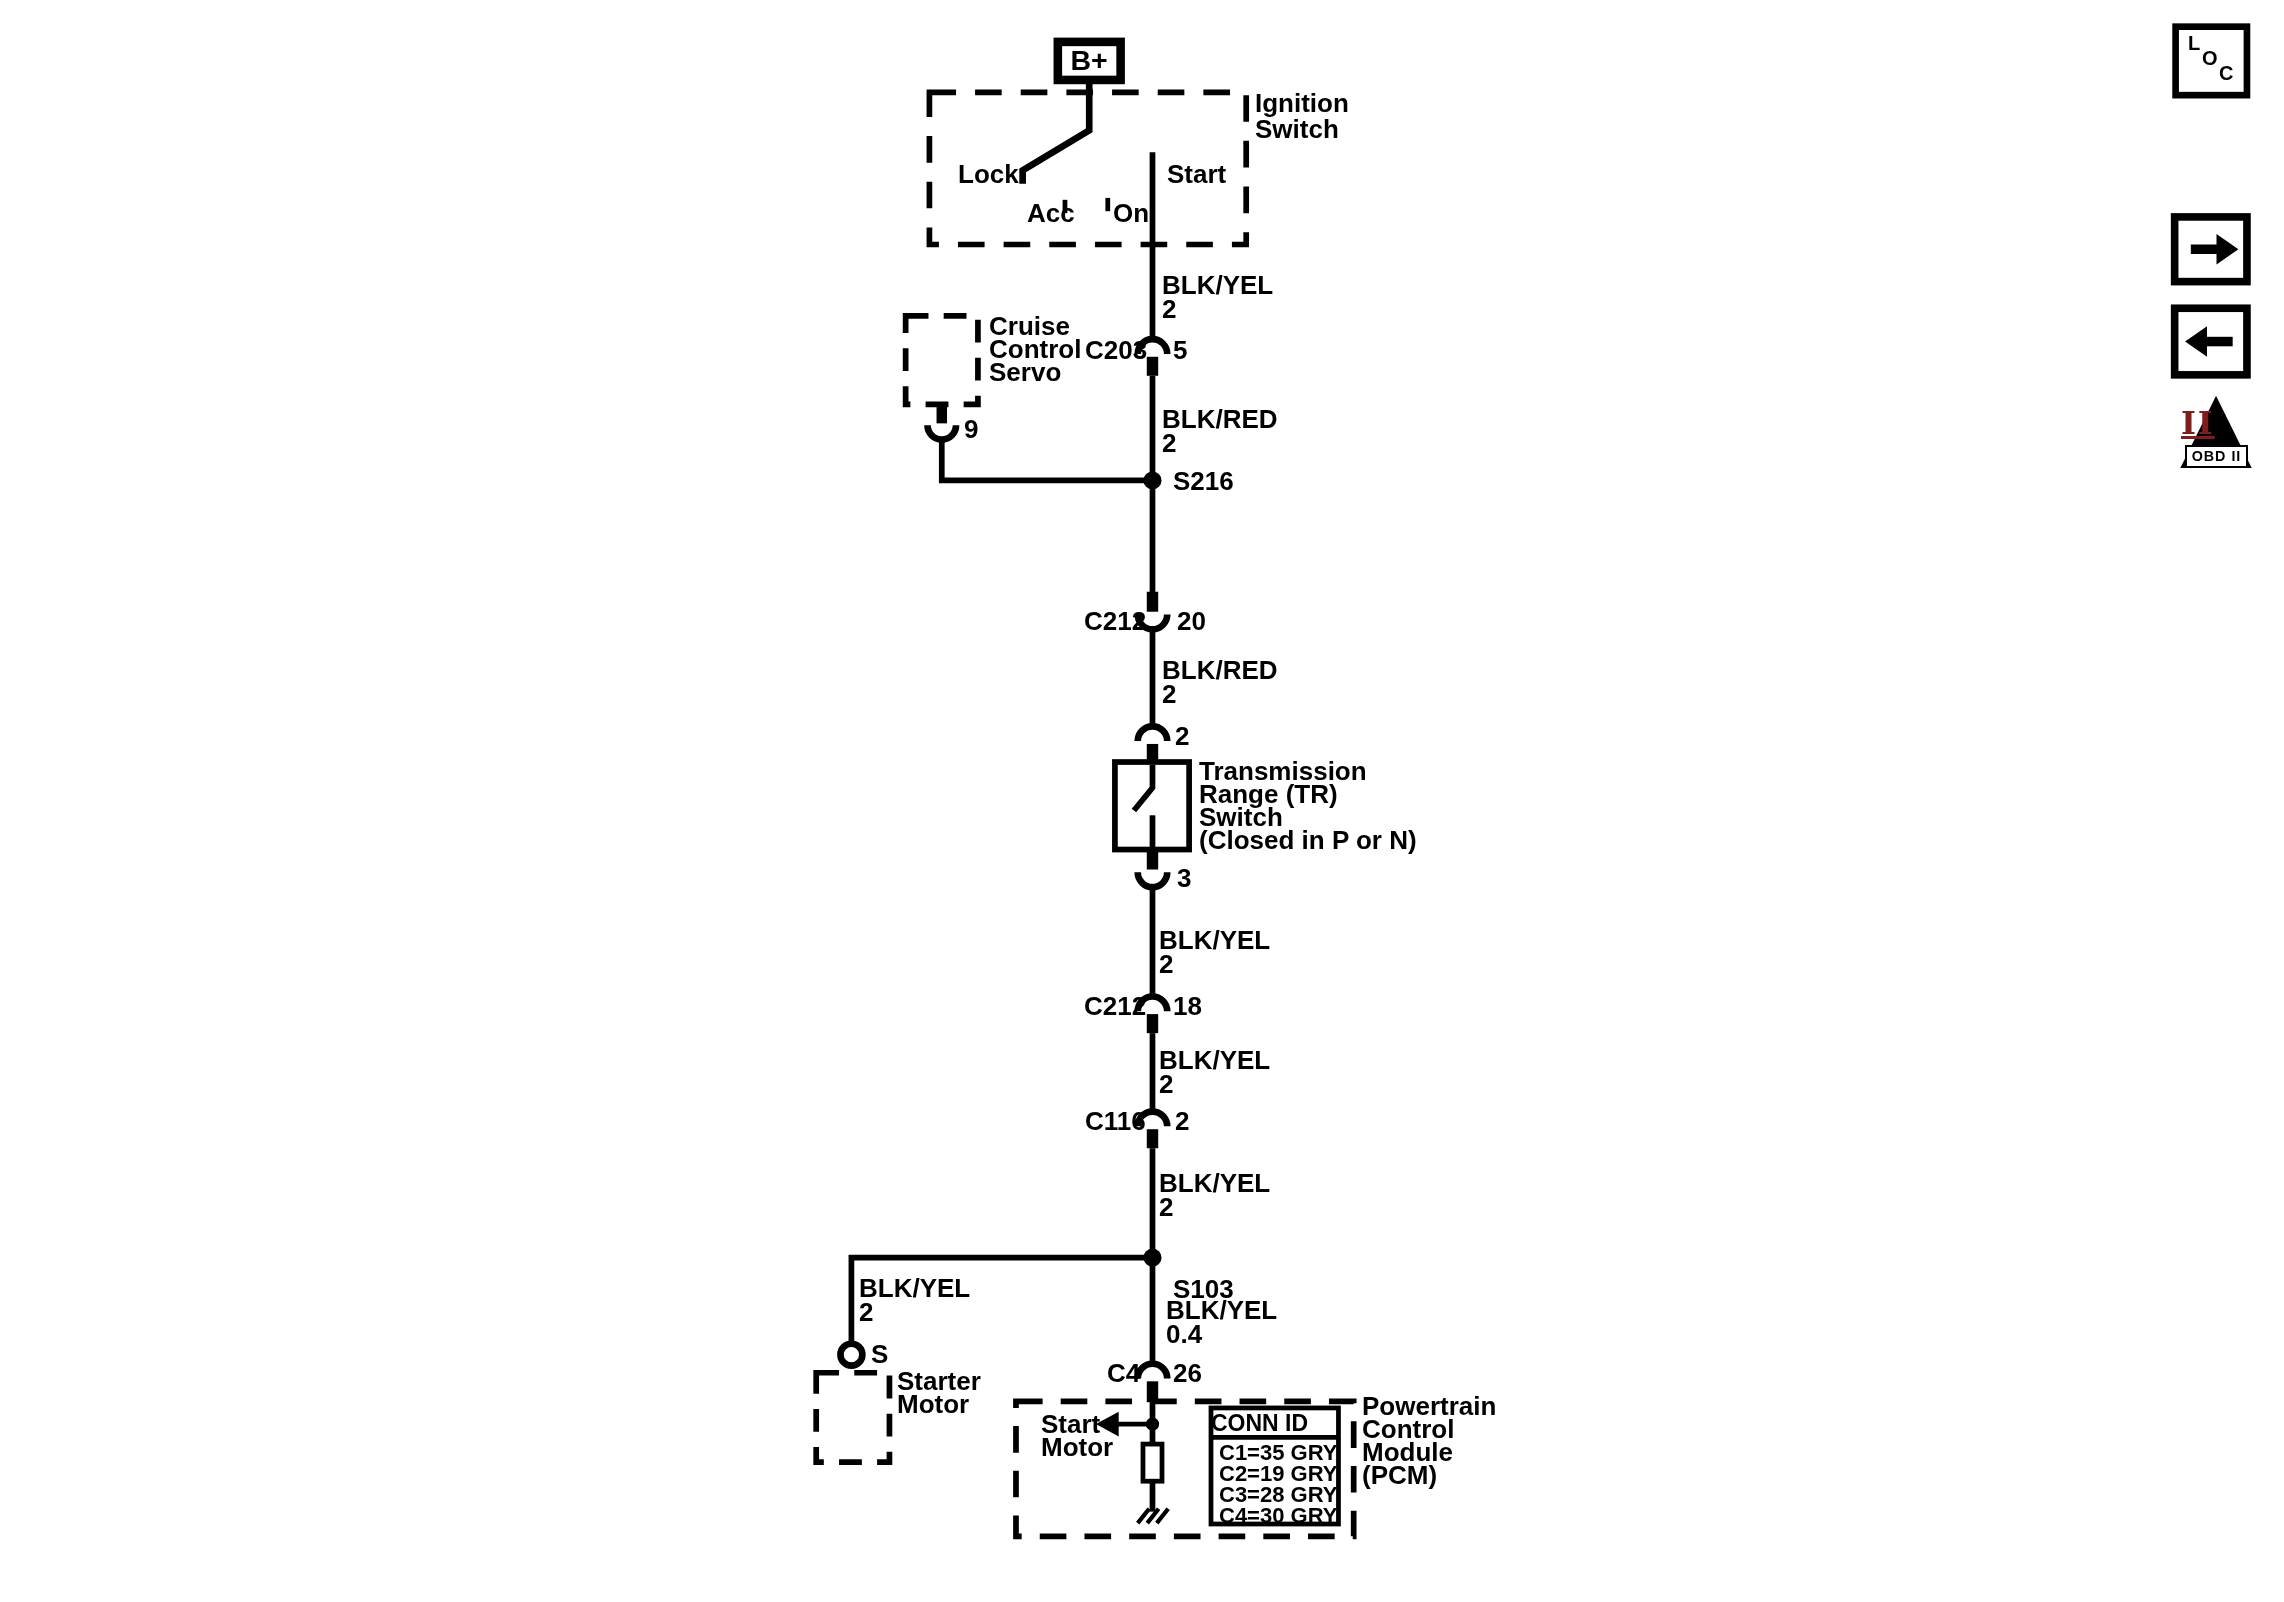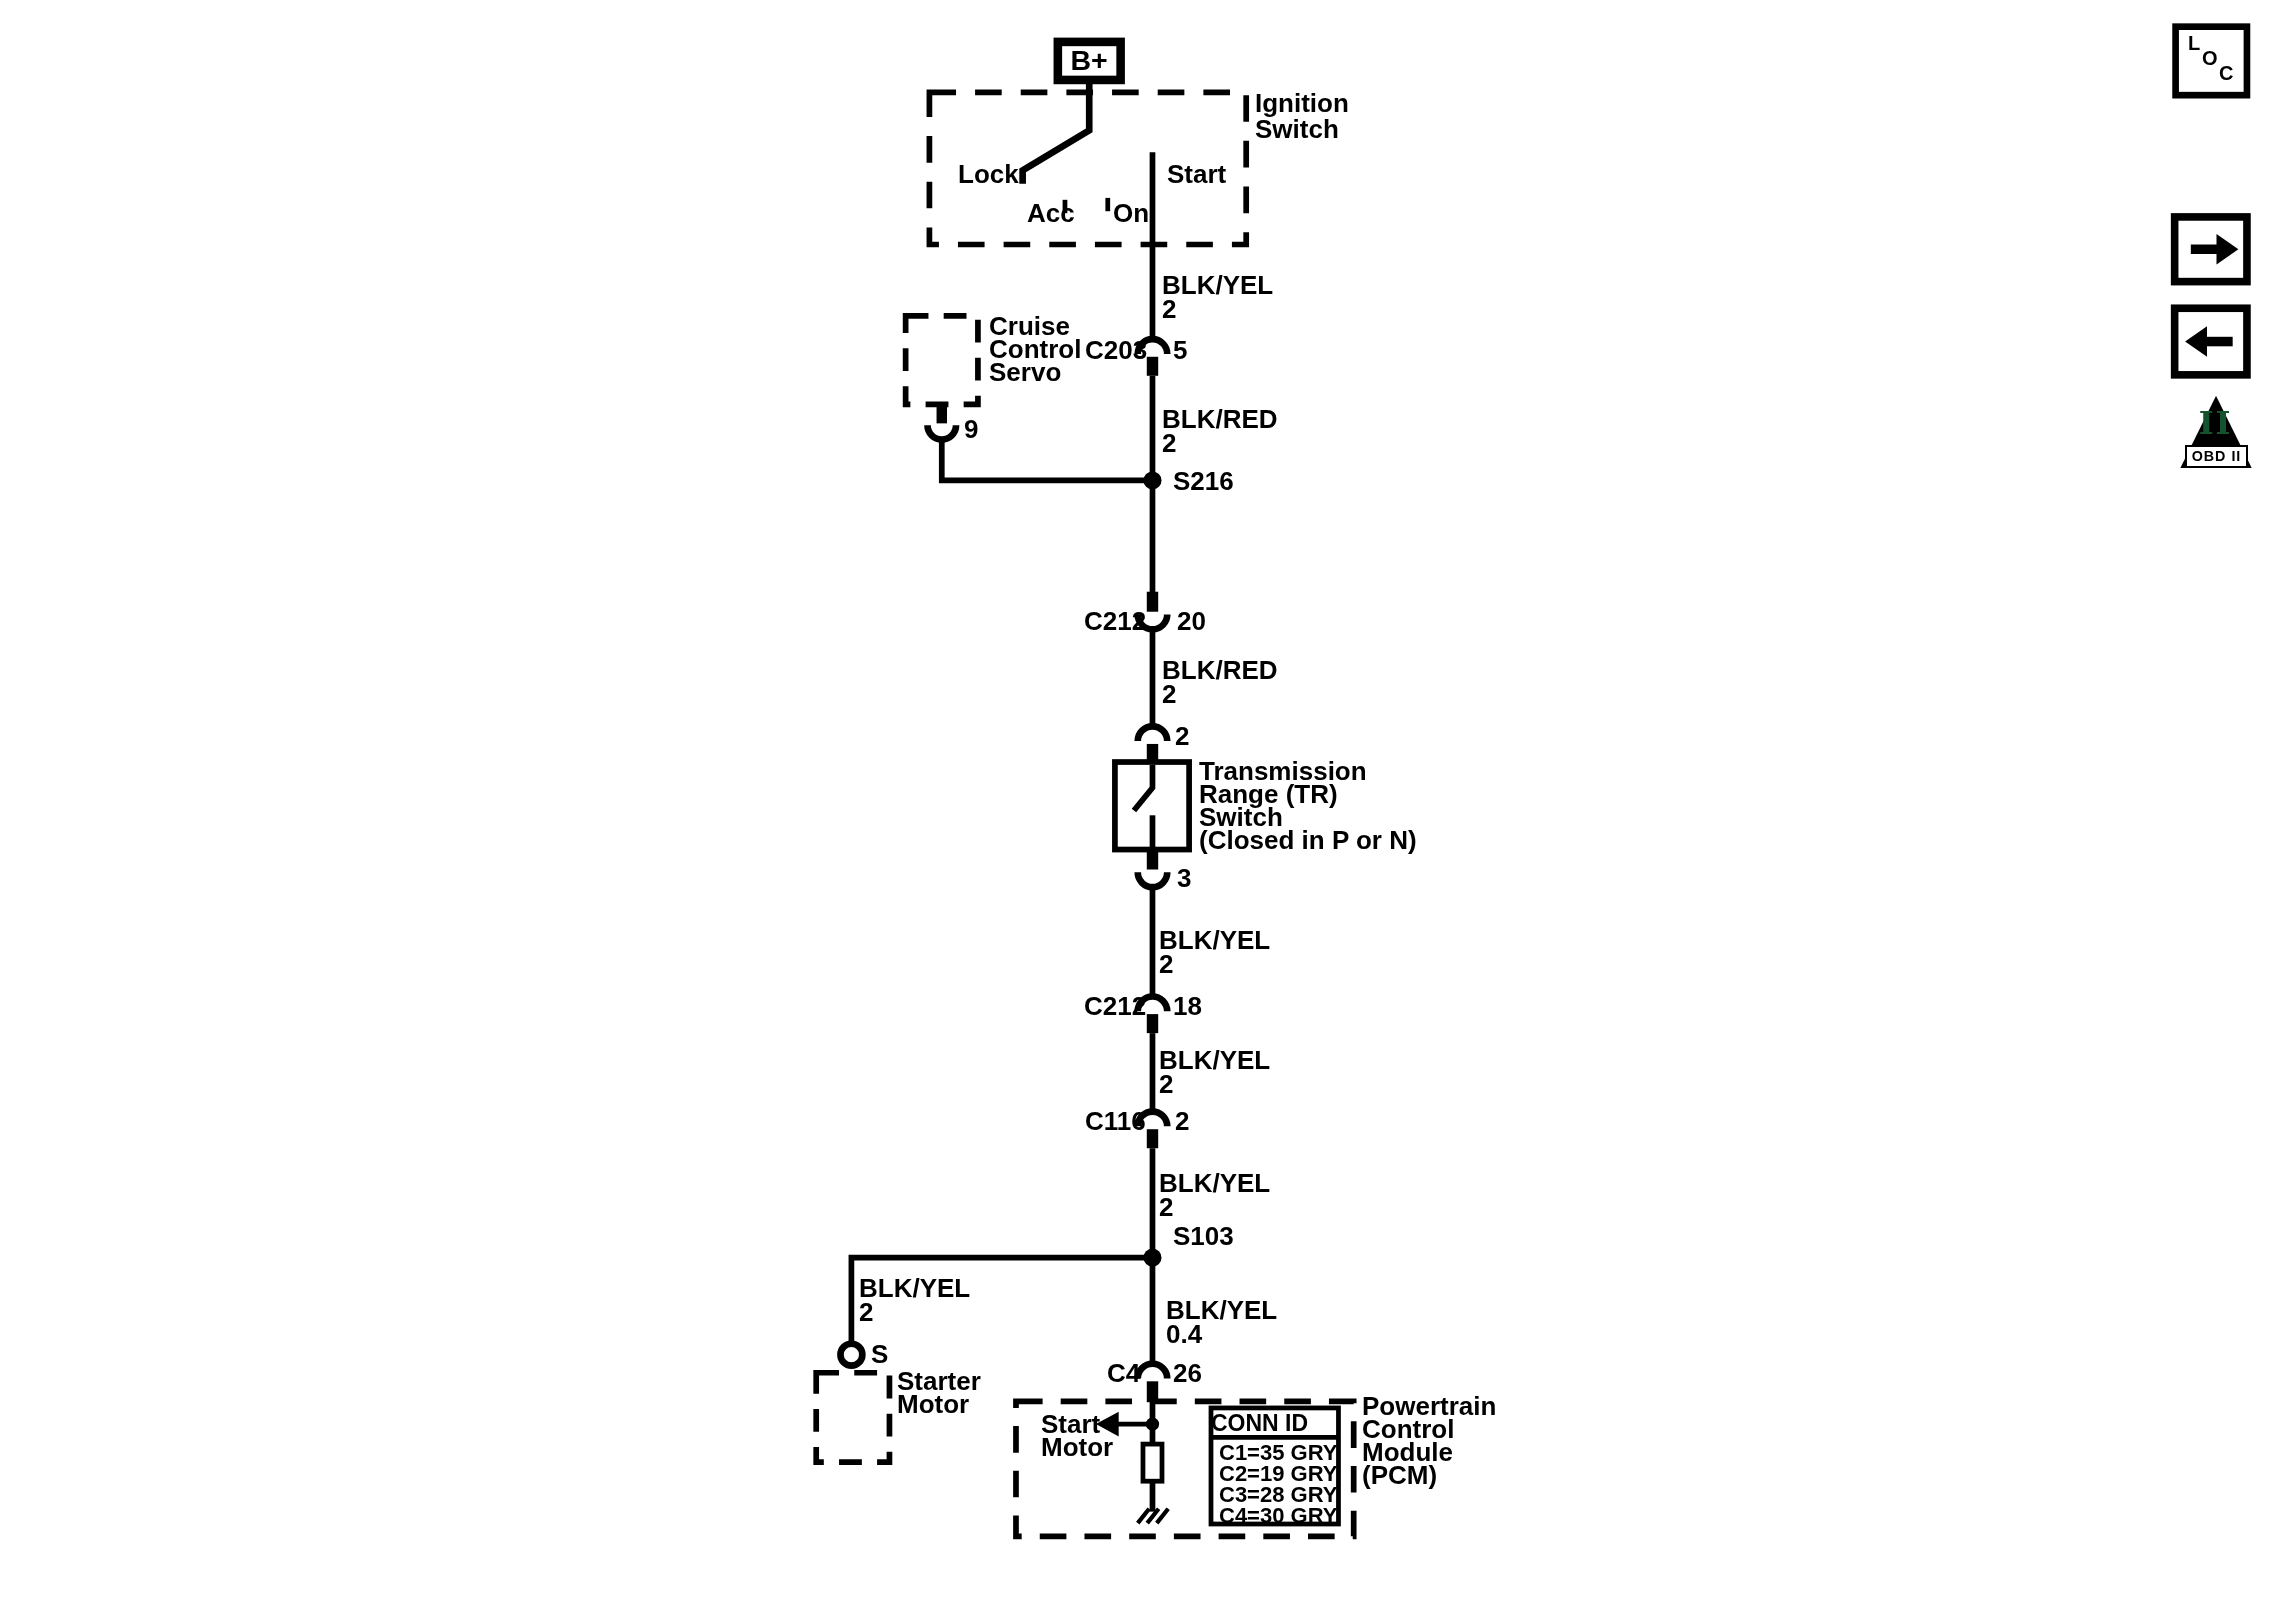--- a/index.html
+++ b/index.html
@@ -4,22 +4,22 @@
 <style>
   html,body{margin:0;padding:0;background:#fff;}
   #canvas{position:relative;width:2285px;height:1603px;background:#fff;overflow:hidden;
           font-family:"Liberation Sans",sans-serif;color:#000;}
   #art{position:absolute;left:0;top:0;}
   .lbl{position:absolute;font:700 26px/1.05 "Liberation Sans",sans-serif;color:#000;white-space:nowrap;}
   .f23{font-size:22px;}
   .f21{font-size:20px;}
   .bplus{left:1054px;top:38px;width:70px;height:46px;display:flex;align-items:center;justify-content:center;font-size:28.5px;}
   .connhdr{left:1211px;top:1411px;width:127px;text-align:left;font-size:23px;}
-  .obd-numeral{left:2181px;top:407px;width:69px;text-align:center;color:#14532d;
-               font:700 32px/1 "DejaVu Serif",serif;letter-spacing:1.9px;}
+  .obd-numeral{left:2181px;top:407px;width:69px;text-align:left;color:#7f1d1d;
+               font:700 32px/1 "DejaVu Serif",serif;letter-spacing:1.9px;text-decoration:underline;}
   .obd-box{left:2185px;top:445px;width:59px;height:19px;background:#fff;border:2.9px solid #000;
            display:flex;align-items:center;justify-content:center;font-size:14.3px;letter-spacing:1px;}
 </style>
 </head>
 <body>
 
 <div id="canvas">
 
   <svg id="art" width="2285" height="1603" viewBox="0 0 2402 1685">
     <g stroke="#000" fill="none" stroke-width="6">
@@ -162,21 +162,21 @@
 
   <div class="lbl" style="left:1159px;top:1047px">BLK/YEL</div>
   <div class="lbl" style="left:1159px;top:1071px">2</div>
 
   <div class="lbl" style="left:1085px;top:1108px">C116</div>
   <div class="lbl" style="left:1175px;top:1108px">2</div>
 
   <div class="lbl" style="left:1159px;top:1170px">BLK/YEL</div>
   <div class="lbl" style="left:1159px;top:1194px">2</div>
 
-  <div class="lbl" style="left:1173px;top:1223px">S103</div>
+  <div class="lbl" style="left:1173px;top:1276px">S103</div>
 
   <div class="lbl" style="left:859px;top:1275px">BLK/YEL</div>
   <div class="lbl" style="left:859px;top:1299px">2</div>
   <div class="lbl" style="left:871px;top:1341px">S</div>
   <div class="lbl" style="left:897px;top:1368px">Starter</div>
   <div class="lbl" style="left:897px;top:1391px">Motor</div>
 
   <div class="lbl" style="left:1166px;top:1297px">BLK/YEL</div>
   <div class="lbl" style="left:1166px;top:1321px">0.4</div>
 

